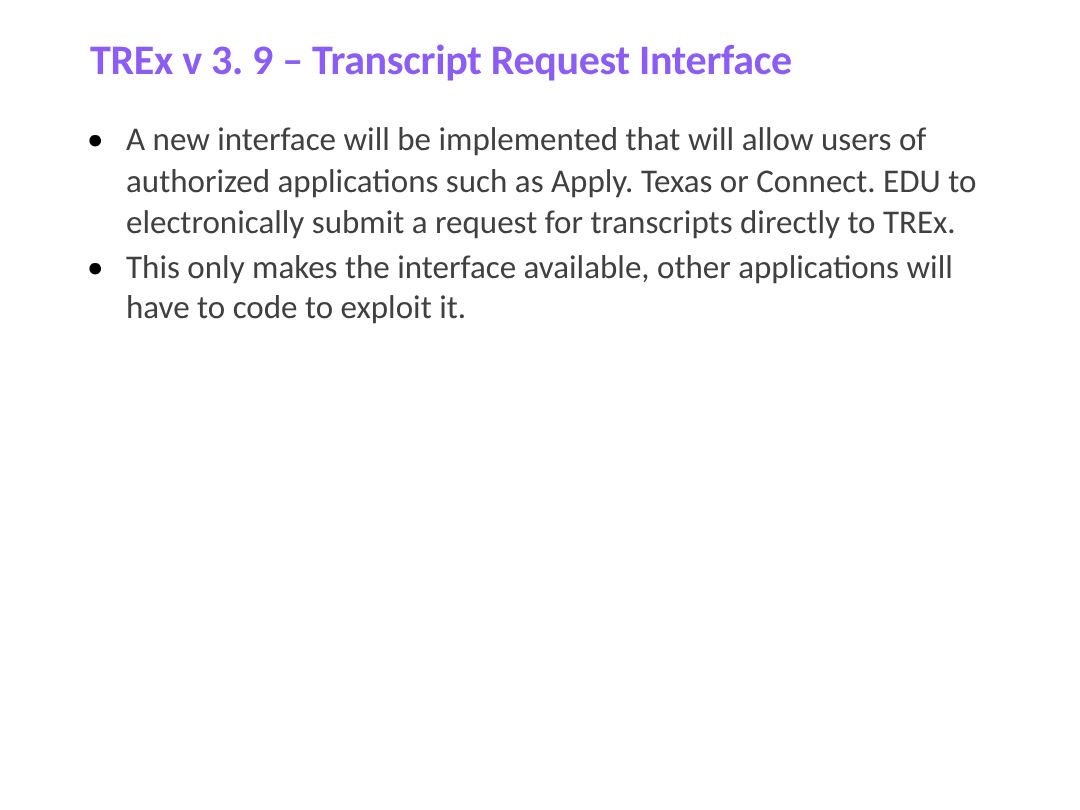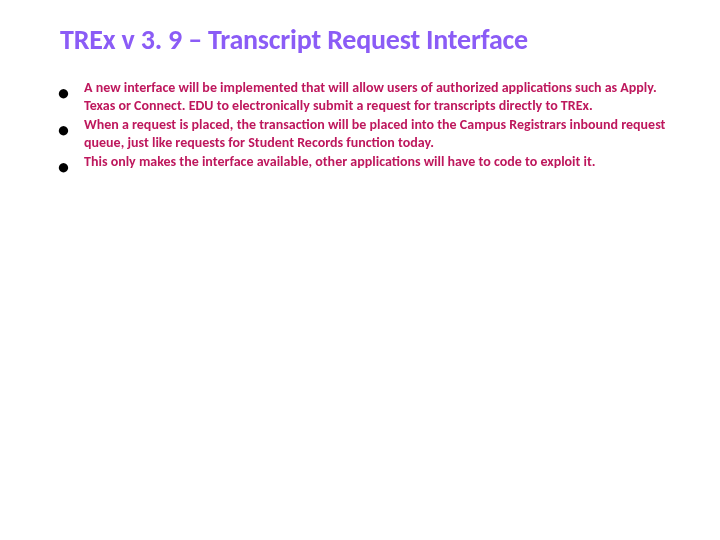--- a/index.html
+++ b/index.html
@@ -26,36 +26,35 @@
     }
     .bullet-list {
       list-style: none;
       padding: 0;
       margin: 0;
     }
     .bullet-item {
       position: relative;
       padding-left: 36px;
       margin-bottom: 2px;
-      color: #be185d;
-      font-size: 14px;
+      color: #404040;
+      font-size: 22px;
       line-height: 1.25;
-      font-weight: 700;
+      font-weight: 400;
     }
     .bullet-item::before {
       content: "•";
       position: absolute;
       left: 10px;
       top: 0;
       color: #000000;
       font-size: 22px;
     }
   </style>
 </head>
 <body>
 
 <h1 class="title">TREx v 3. 9 – Transcript Request Interface</h1>
 
 <ul class="bullet-list">
   <li class="bullet-item"> A new interface will be implemented that will allow users of authorized applications such as Apply. Texas or Connect. EDU to electronically submit a request for transcripts directly to TREx.</li>
-  <li class="bullet-item"> When a request is placed, the transaction will be placed into the Campus Registrars inbound request queue, just like requests for Student Records function today.</li>
   <li class="bullet-item">This only makes the interface available,  other applications will have to code to exploit it.</li>
 </ul>
 
 </body></html>

